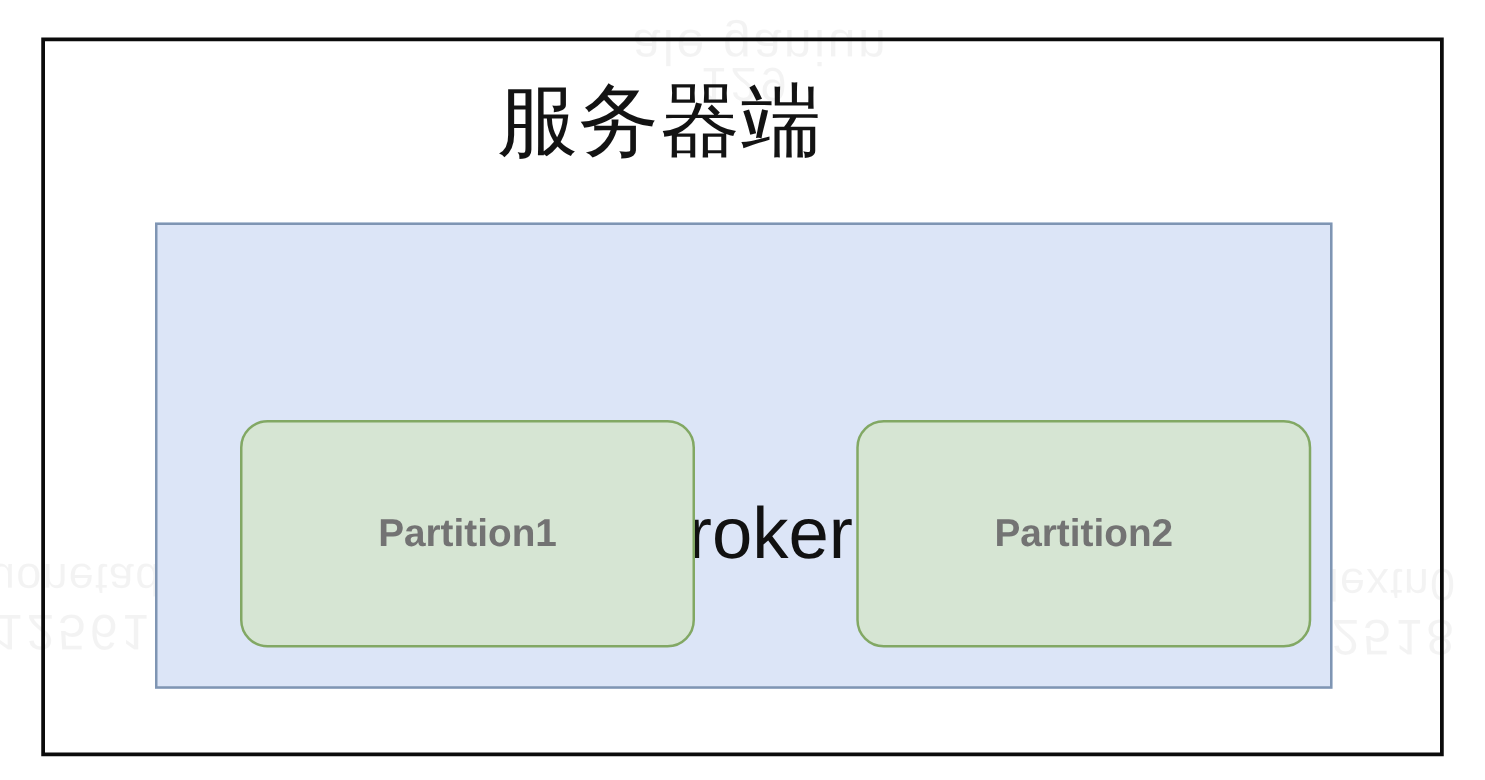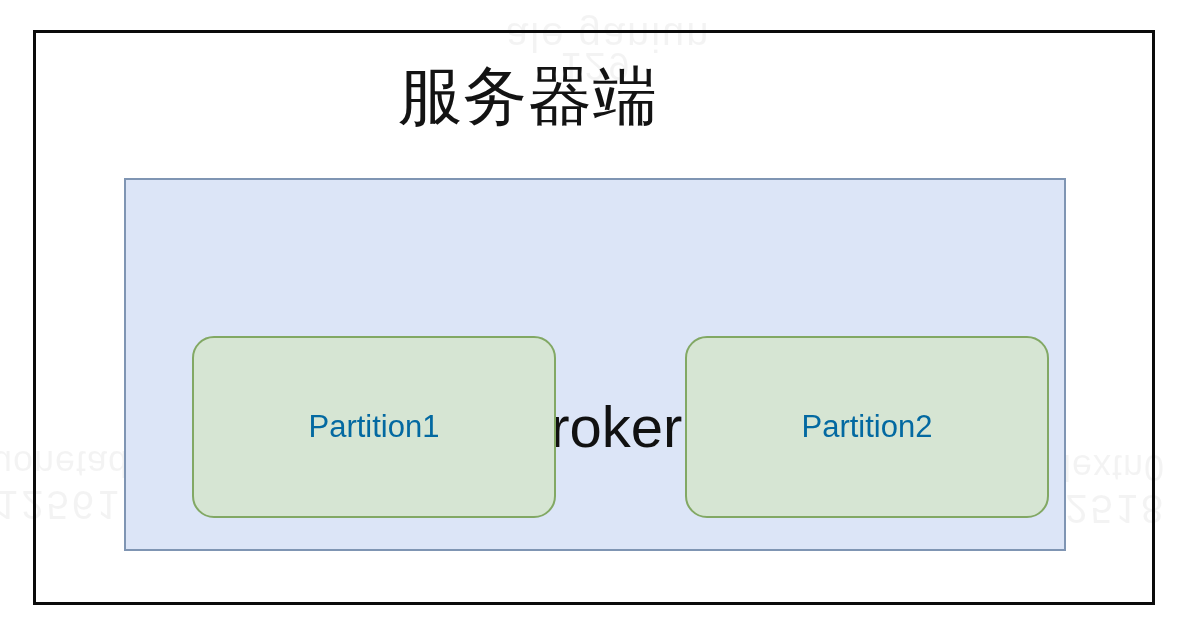--- a/index.html
+++ b/index.html
@@ -113,22 +113,22 @@
     border-radius:22px;
     display:flex;
     align-items:center;
     justify-content:center;
   }
   #partition-1 { left:66px; }
   #partition-2 { left:519px;margin-left:40px; }
   .partition-label {
     font-size:31px;
     line-height:36px;
-    color:#0369a1;
-    font-weight:400;
+    color:#737373;
+    font-weight:700;
   }
 </style>
 </head>
 <body>
 
 <div id="canvas">
 
   <div class="watermark" id="wm-top">ale ganiun</div>
   <div class="watermark" id="wm-top2">129</div>
   <div class="watermark" id="wm-left">uonetadxiu</div>

